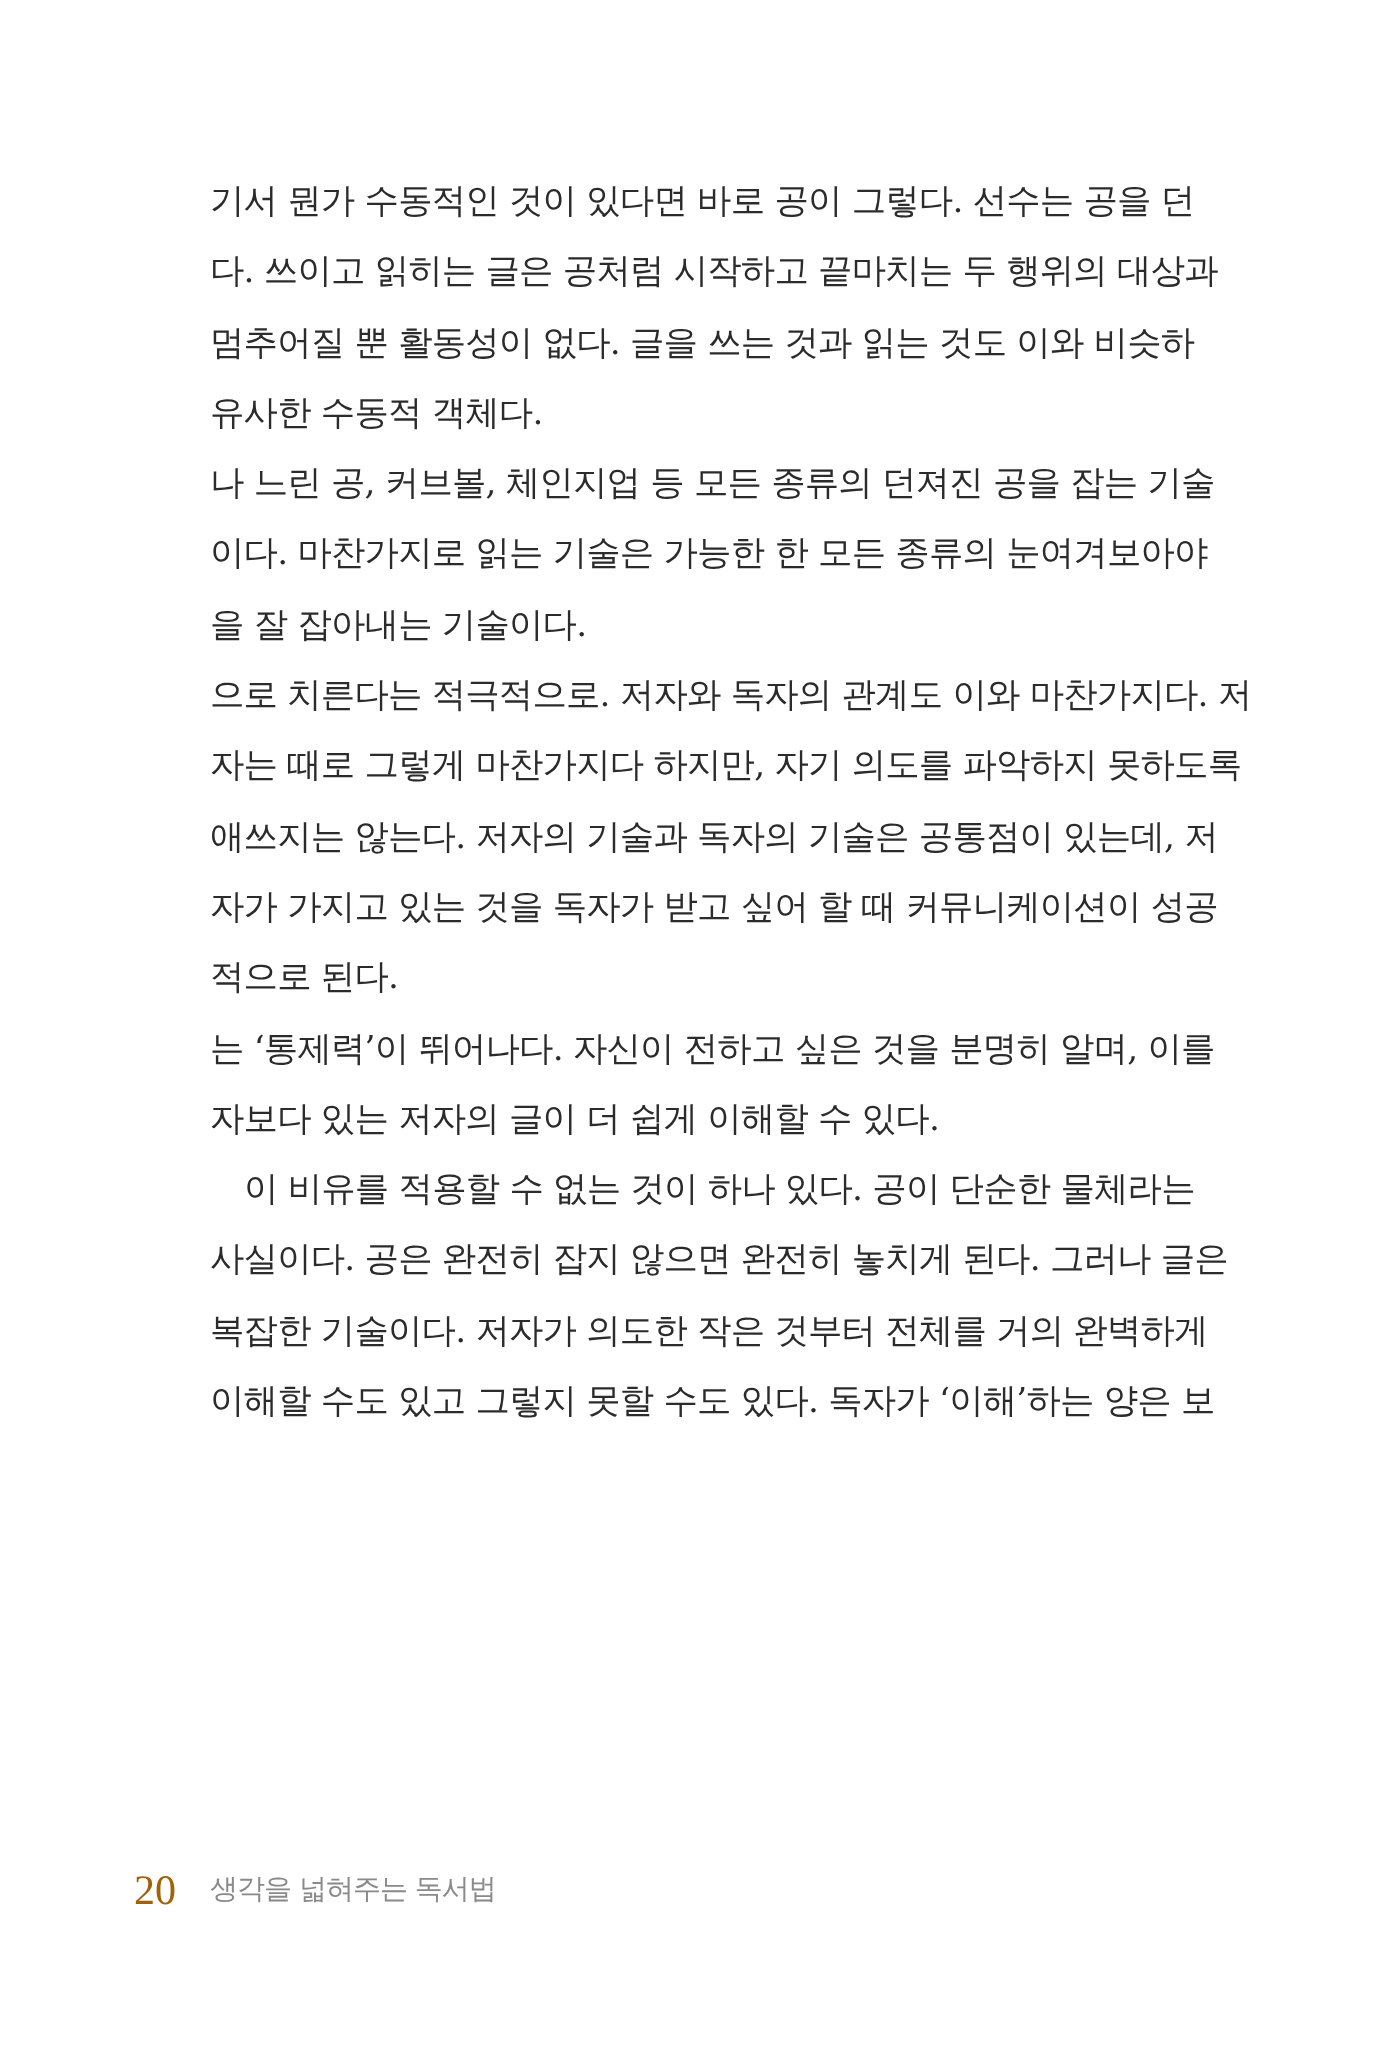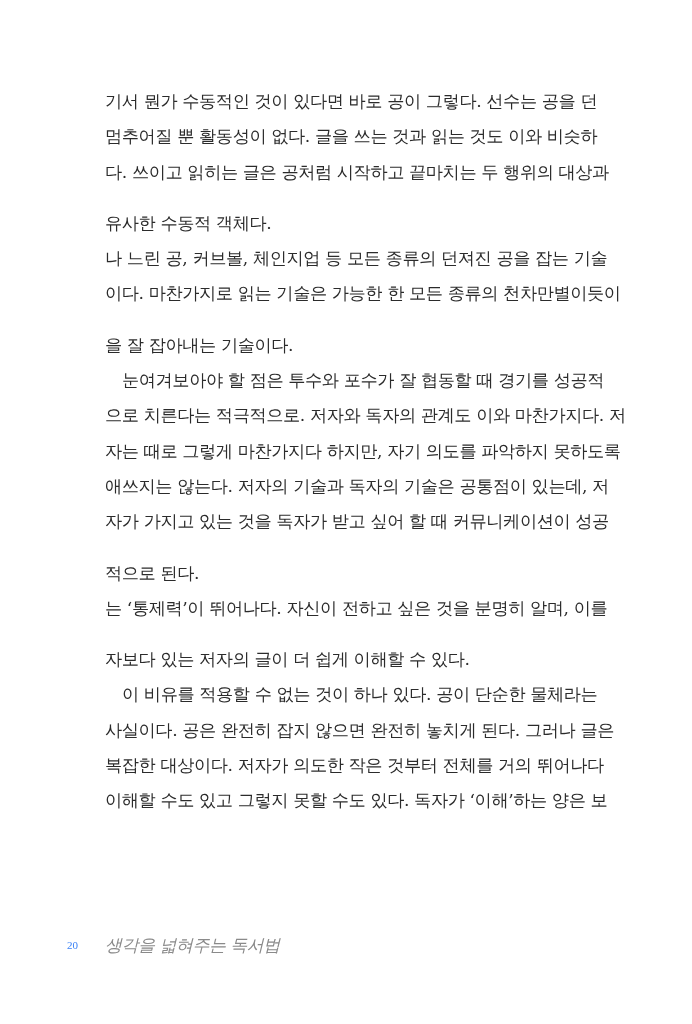--- a/index.html
+++ b/index.html
@@ -12,82 +12,80 @@
       width: 482px;
       font-family: "DejaVu Serif", "Liberation Serif", serif;
       font-size: 17.2px;
       line-height: 35.3px;
       color: #2b2b2b;
       letter-spacing: -0.4px;
       text-align: justify;
     }
     .para { margin: 0; }
     .para .line { display: block; white-space: nowrap; text-align-last: justify; text-align: justify; }
-    .para .line.last { text-align-last: left; margin-top: 16px; }
+    .para .line.last { text-align-last: left; }
     .para .line.indent { padding-left: 17px; }
     .footer {
       position: absolute;
       left: 67px;
       top: 934px;
       height: 22px;
       display: flex;
       align-items: center;
     }
     .page-number {
       font-family: "Liberation Serif", "DejaVu Serif", serif;
-      font-size: 11px;
-      color: #3b82f6;
+      font-size: 21px;
+      color: #a16207;
       width: 34px;
     }
     .book-title {
       font-family: "DejaVu Sans", "Liberation Sans", sans-serif;
-      font-size: 17px;
+      font-size: 14px;
       color: #8a8a8a;
       letter-spacing: -0.5px;
       margin-left: 4px;
-      font-style: italic;
     }
   </style>
 </head>
 <body>
 
 <div class="page">
   <div class="body-text">
 
     <p class="para">
       <span class="line">기서 뭔가 수동적인 것이 있다면 바로 공이 그렇다. 선수는 공을 던</span>
+      <span class="line">다. 쓰이고 읽히는 글은 공처럼 시작하고 끝마치는 두 행위의 대상과</span>
       <span class="line">멈추어질 뿐 활동성이 없다. 글을 쓰는 것과 읽는 것도 이와 비슷하</span>
-      <span class="line">다. 쓰이고 읽히는 글은 공처럼 시작하고 끝마치는 두 행위의 대상과</span>
       <span class="line last">유사한 수동적 객체다.</span>
     </p>
 
     <p class="para">
       <span class="line">나 느린 공, 커브볼, 체인지업 등 모든 종류의 던져진 공을 잡는 기술</span>
-      <span class="line">이다. 마찬가지로 읽는 기술은 가능한 한 모든 종류의 천차만별이듯이</span>
+      <span class="line">이다. 마찬가지로 읽는 기술은 가능한 한 모든 종류의 눈여겨보아야</span>
       <span class="line last">을 잘 잡아내는 기술이다.</span>
     </p>
 
     <p class="para">
-      <span class="line indent">눈여겨보아야 할 점은 투수와 포수가 잘 협동할 때 경기를 성공적</span>
       <span class="line">으로 치른다는 적극적으로. 저자와 독자의 관계도 이와 마찬가지다. 저</span>
       <span class="line">자는 때로 그렇게 마찬가지다 하지만, 자기 의도를 파악하지 못하도록</span>
       <span class="line">애쓰지는 않는다. 저자의 기술과 독자의 기술은 공통점이 있는데, 저</span>
       <span class="line">자가 가지고 있는 것을 독자가 받고 싶어 할 때 커뮤니케이션이 성공</span>
       <span class="line last">적으로 된다.</span>
     </p>
 
     <p class="para">
       <span class="line">는 ‘통제력’이 뛰어나다. 자신이 전하고 싶은 것을 분명히 알며, 이를</span>
       <span class="line last">자보다 있는 저자의 글이 더 쉽게 이해할 수 있다.</span>
     </p>
 
     <p class="para">
       <span class="line indent">이 비유를 적용할 수 없는 것이 하나 있다. 공이 단순한 물체라는</span>
       <span class="line">사실이다. 공은 완전히 잡지 않으면 완전히 놓치게 된다. 그러나 글은</span>
-      <span class="line">복잡한 대상이다. 저자가 의도한 작은 것부터 전체를 거의 뛰어나다</span>
+      <span class="line">복잡한 기술이다. 저자가 의도한 작은 것부터 전체를 거의 완벽하게</span>
       <span class="line">이해할 수도 있고 그렇지 못할 수도 있다. 독자가 ‘이해’하는 양은 보</span>
     </p>
 
   </div>
 
   <div class="footer">
     <span class="page-number">20</span>
     <span class="book-title">생각을 넓혀주는 독서법</span>
   </div>
 </div>

